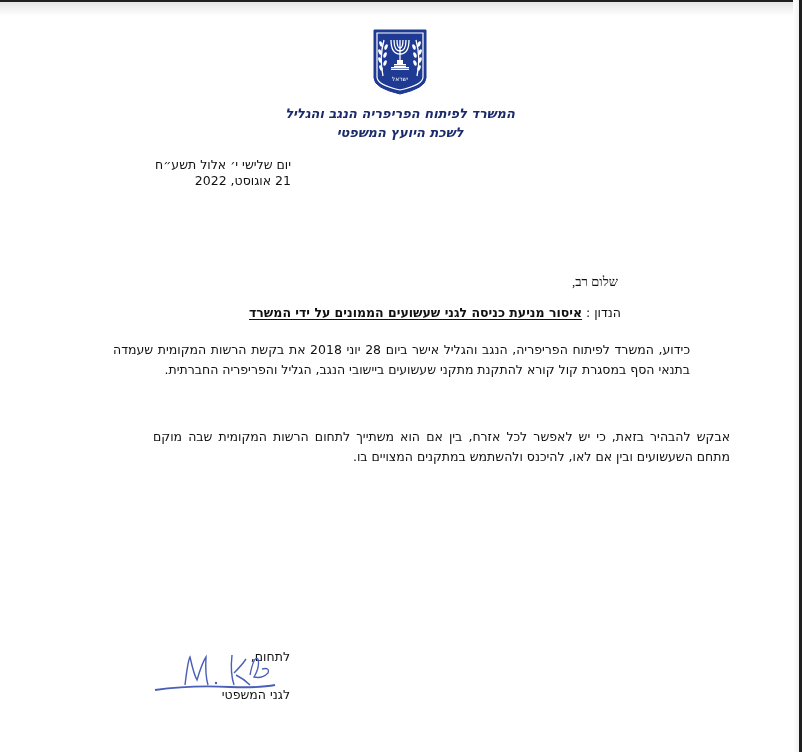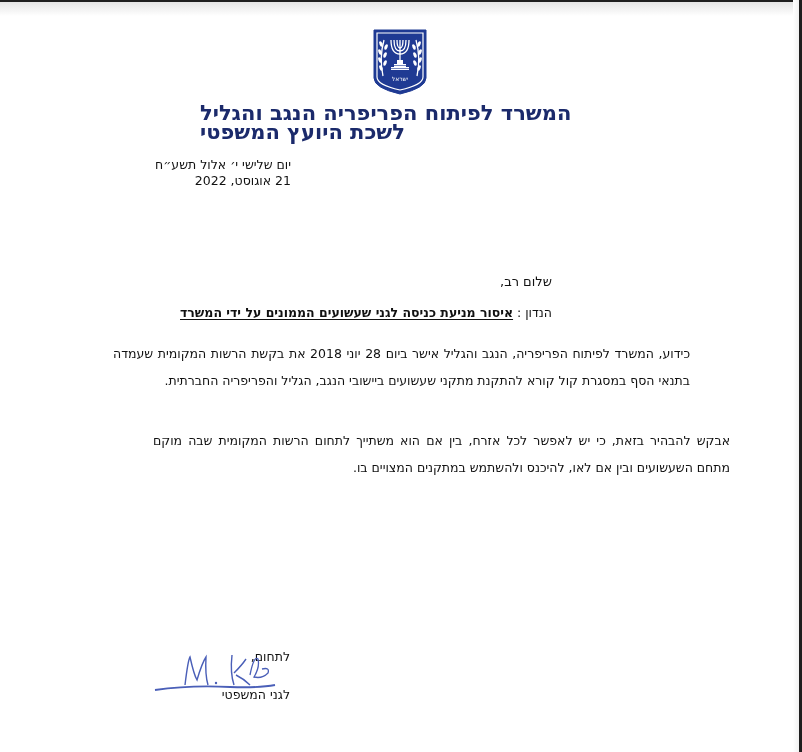--- a/index.html
+++ b/index.html
@@ -50,69 +50,71 @@
     }
     .emblem {
       position: absolute;
       left: 372px; top: 28px;
       width: 56px; height: 68px;
     }
     .header-title {
       position: absolute;
       left: 200px; width: 400px;
       top: 104px;
-      text-align: left;
+      text-align: center;
       direction: rtl;
       font-family: "DejaVu Sans", sans-serif;
       font-weight: bold;
-      font-size: 21px;
+      font-size: 13px;
       line-height: 19px;
       color: #1b2a6b;
+      font-style: italic;
     }
     .date-block {
       position: absolute;
       left: 136px; width: 155px;
       top: 157px;
       direction: rtl;
       text-align: right;
       font-size: 12.5px;
       line-height: 16px;
       color: #111;
     }
     .greeting {
       position: absolute;
       left: 500px; width: 190px;
       top: 274px;
       direction: rtl;
-      text-align: left;
+      text-align: center;
       font-size: 13px;
       color: #111;
+      font-family: Liberation Serif, serif;
     }
     .subject {
       position: absolute;
       left: 180px; width: 510px;
       top: 305px;
       direction: rtl;
-      text-align: left;
+      text-align: center;
       font-size: 12.5px;
       color: #111;
     }
     .subject .subj-text {
       font-weight: bold;
       text-decoration: underline;
       text-underline-offset: 2px;
     }
     .para {
       position: absolute;
       left: 113px; width: 577px;
       direction: rtl;
       text-align: justify;
       text-align-last: right;
       font-size: 12.5px;
-      line-height: 27px;
+      line-height: 20px;
       color: #111;
     }
     .para1 { top: 340px; }
     .para2 { top: 427px; margin-left: 40px; }
     .para3 { top: 507px; }
     .signature-block {
       position: absolute;
       left: 140px; width: 150px;
       top: 647px;
       direction: rtl;

